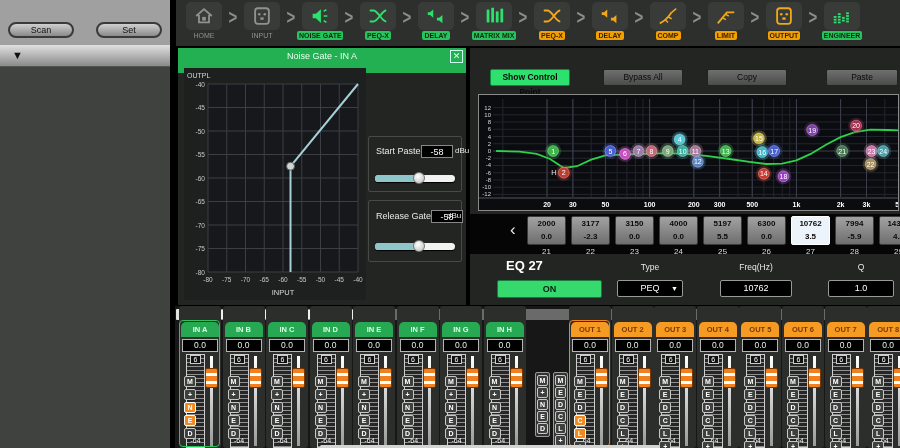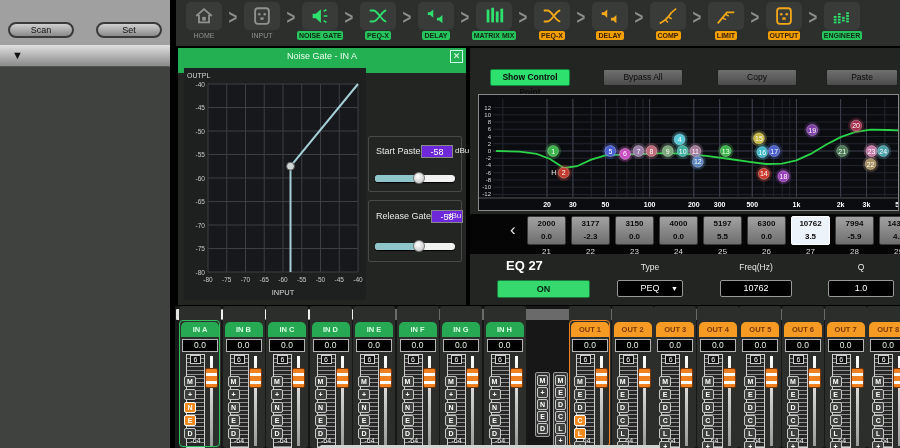--- a/index.html
+++ b/index.html
@@ -38,39 +38,39 @@
     text-align:center;line-height:17px;}
   .p-close{right:3px;top:2px;width:13px;height:13px;border:1px solid #cfe;color:#eafff0;font-size:9px;
     line-height:11px;text-align:center;}
   .ng-panel{left:178px;top:48px;width:288px;height:257px;}
   .ng-graph{left:6px;top:20px;width:182px;height:232px;background:#1d201f;}
   .ng-on{left:192px;top:64px;width:88px;height:22px;background:#35d96e;border:1px solid #1a7a3c;border-radius:2px;
     color:#06220e;font-size:9px;font-weight:bold;text-align:center;line-height:20px;}
   .ng-box{left:190px;top:88px;width:94px;height:56px;border:1px solid #474a47;border-radius:2px;}
   .ng-box2{top:152px;height:62px;}
   .ng-lab{color:#e8e8e8;font-size:9px;}
-  .ng-val{background:#6d28d9;border:1px solid #888;color:#fff;font-size:9px;text-align:center;width:32px;height:13px;line-height:12px;}
+  .ng-val{background:#000000;border:1px solid #888;color:#fff;font-size:9px;text-align:center;width:32px;height:13px;line-height:12px;}
   .ng-unit{color:#e8e8e8;font-size:8px;}
   .slider{height:7px;border-radius:4px;background:#f2f2f2;box-shadow:0 1px 1px #000;}
   .slider .fill{position:absolute;left:0;top:0;height:7px;border-radius:4px 0 0 4px;background:#8fc6c9;}
   .slider .thumb{position:absolute;top:-3px;width:12px;height:12px;border-radius:50%;
     background:radial-gradient(circle at 40% 35%,#fff,#bbb);border:1px solid #777;}
   .eq-panel{left:470px;top:48px;width:430px;height:257px;overflow:hidden;}
   .eq-btn{top:21px;height:17px;background:linear-gradient(#6f6f6f,#4c4c4c);border:1px solid #222;border-radius:2px;
     color:#0a0a0a;font-size:8.5px;text-align:center;line-height:15px;}
   .eq-btn.green{background:#2ee06e;border-color:#0f8a3c;font-weight:bold;}
   .eq-graph{left:8px;top:46px;width:421px;height:117px;background:#0b0c10;border:1px solid #8a8a8a;}
   .eq-bandstrip{left:0;top:166px;width:430px;height:40px;background:#050505;}
   .band-chevron{left:40px;top:6px;color:#e8e8e8;font-size:17px;}
   .band-cell{top:2px;width:39px;height:29px;background:linear-gradient(#a2a2a2,#6e6e6e);border:1px solid #3a3a3a;
     border-radius:2px;color:#0a0a0a;font-size:8px;text-align:center;line-height:13px;font-weight:bold;}
   .band-cell.sel{background:#edf3fa;border-color:#fff;}
   .band-idx{top:33px;width:39px;color:#ddd;font-size:8px;text-align:center;}
   .eq-detail-title{left:36px;top:210px;color:#fff;font-size:13px;font-weight:bold;}
-  .eq-on{left:27px;top:232px;width:93px;height:18px;background:#35d96e;border:1px solid #1a7a3c;border-radius:2px;
+  .eq-on{left:27px;top:232px;width:105px;height:18px;background:#35d96e;border:1px solid #1a7a3c;border-radius:2px;
     color:#06220e;font-size:9px;font-weight:bold;text-align:center;line-height:16px;}
   .eq-dlab{top:214px;color:#e8e8e8;font-size:8.5px;text-align:center;}
   .eq-field{top:232px;height:17px;background:#000;border:1px solid #999;border-radius:2px;color:#fff;
     font-size:9px;text-align:center;line-height:15px;}
   .eq-caret{position:absolute;right:4px;top:0;font-size:7px;color:#fff;line-height:15px;}
   
   .mixer{left:175px;top:306px;width:725px;height:142px;background:#161716;overflow:hidden;}
   .mx-track{left:1px;top:3px;width:722px;height:11px;background:#6a6a6a;border-radius:5px;}
   .mx-arrow{top:3px;width:9px;height:11px;background:#e2e2e2;color:#222;font-size:7px;text-align:center;line-height:11px;border-radius:1px;}
   .mx-thumb{left:11px;top:3px;width:204px;height:11px;background:#f0f0f0;border:1px solid #999;border-radius:5px;
@@ -323,21 +323,21 @@
       <div class="abs slider" style="left:6px;top:42px;width:80px;" id="sl-release">
         <div class="fill" style="width: 55%;"></div>
         <div class="thumb" style="left: calc(55% - 6px);"></div>
       </div>
     </div>
   </div>
 
   <div class="abs panel eq-panel">
     <div class="abs eq-btn green" style="left:20px;width:80px;">Show Control Point</div>
     <div class="abs eq-btn" style="left:133px;width:80px;">Bypass All</div>
-    <div class="abs eq-btn" style="left:247px;width:80px;">Copy</div>
+    <div class="abs eq-btn" style="left:237px;width:80px;">Copy</div>
     <div class="abs eq-btn" style="left:356px;width:72px;">Paste</div>
 
     <div class="abs eq-graph" id="eq-graph"><svg width="419" height="115" viewBox="0 0 419 115">
           <rect x="0" y="0" width="419" height="115" fill="#0b0c10"></rect>
           <line x1="23.835599999999992" y1="4" x2="23.835599999999992" y2="102" stroke="#23252e"></line>
           <line x1="68.02680336347245" y1="4" x2="68.02680336347245" y2="102" stroke="#23252e"></line>
           <line x1="93.87700019284644" y1="4" x2="93.87700019284644" y2="102" stroke="#23252e"></line>
           <line x1="112.21800672694489" y1="4" x2="112.21800672694489" y2="102" stroke="#23252e"></line>
           <line x1="126.44439663652756" y1="4" x2="126.44439663652756" y2="102" stroke="#23252e"></line>
           <line x1="138.0682035563189" y1="4" x2="138.0682035563189" y2="102" stroke="#23252e"></line>

